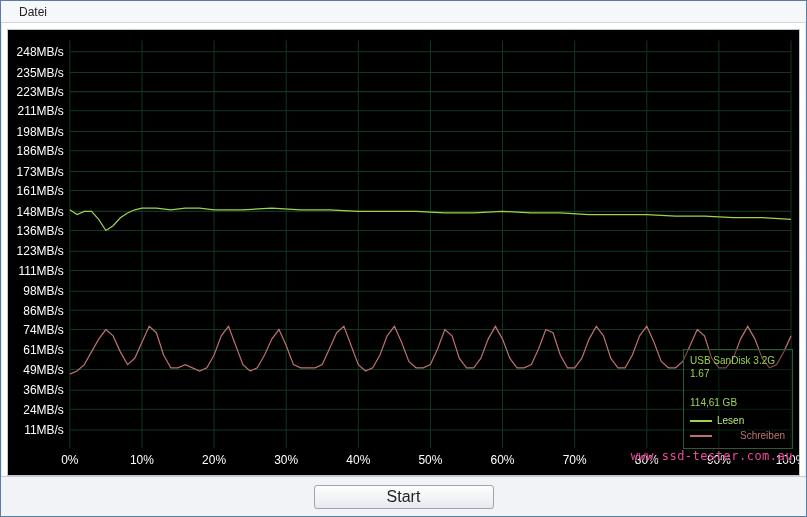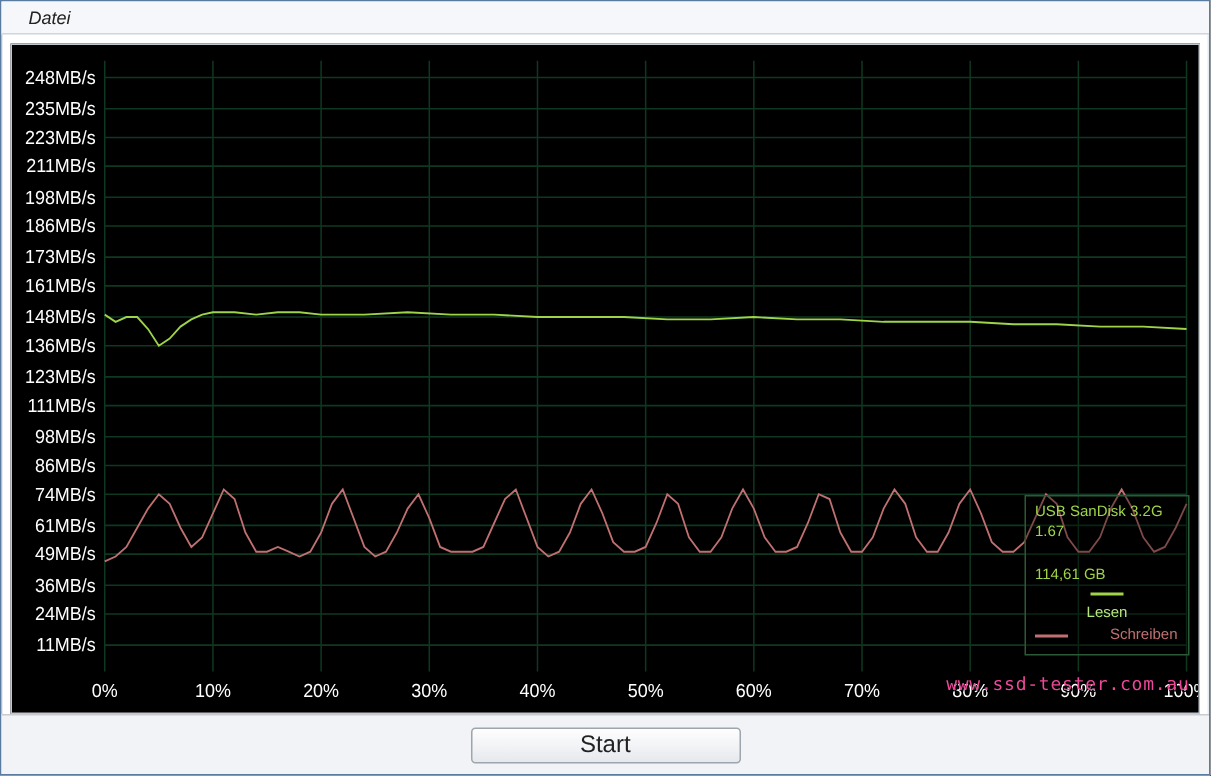--- a/index.html
+++ b/index.html
@@ -38,35 +38,35 @@
     width:28px; height:18px; border:1px solid #8fa8c2; border-radius:3px;
     background:linear-gradient(#fdfdfe,#e4eef8);
     display:flex; align-items:center; justify-content:center;
     color:#3a5a7a; font-size:10px;
   }
   .win-btn svg { width:10px; height:10px; }
   .menubar {
     height:22px; padding:0 10px; display:flex; align-items:center;
     background:#f5f7fa; border-bottom:1px solid #d0d6dd;
   }
-  .menu-item { padding:2px 8px; font-size:12px; color:#222;font-style:italic; }
+  .menu-item { padding:2px 8px; font-size:12px; color:#222; }
   .chart-wrap {
     flex:1; margin:6px 6px 0 6px; border:1px solid #bfc7cf;
     background:#000; position:relative; overflow:hidden;
   }
   #chart-svg { width:100%; height:100%; display:block; }
   .y-tick-label, .x-tick-label {
     font: 12px "Segoe UI", Tahoma, sans-serif;
     fill:#fff;
   }
   .grid-line { stroke:#0f3820; stroke-width:1; }
   .series-read  { stroke:#9fd44a; stroke-width:1.2; fill:none; }
   .series-write { stroke:#c07070; stroke-width:1.2; fill:none; }
   .legend-box {
-    position:absolute; right:6px; bottom:38px;
+    position:absolute; right:6px; bottom:26px;
     border:1px solid #2d5a36; padding:4px 6px 6px 6px;
     font-size:10px; color:#9fd44a; line-height:1.3;
     background:rgba(0,0,0,0.35);
     min-width:110px;
   }
   .legend-row { display:flex; align-items:center; gap:5px; margin-top:2px; }
   .legend-swatch { width:22px; border-top:2px solid currentColor; }
   .legend-label { color:#b7e680; }
   .legend-write { color:#c07070;gap:28px; }
   .watermark {
@@ -163,21 +163,21 @@
         <text class="x-tick-label" x="712.7" y="413" text-anchor="middle">90%</text>
         <line class="grid-line" x1="785" x2="785" y1="10" y2="397"></line>
         <text class="x-tick-label" x="785" y="413" text-anchor="middle">100%</text>
         <path d="M62 170.8705882352941 L69.23 175.42352941176472 L76.46000000000001 172.38823529411764 L83.69 172.38823529411764 L90.92 179.9764705882353 L98.15 190.6 L105.38 186.04705882352943 L112.61000000000001 178.45882352941177 L119.84 173.9058823529412 L127.07 170.8705882352941 L134.3 169.35294117647058 L148.76 169.35294117647058 L163.22000000000003 170.8705882352941 L177.68 169.35294117647058 L192.14 169.35294117647058 L206.6 170.8705882352941 L235.51999999999998 170.8705882352941 L264.44000000000005 169.35294117647058 L293.36 170.8705882352941 L322.28 170.8705882352941 L351.2 172.38823529411764 L380.12 172.38823529411764 L409.03999999999996 172.38823529411764 L437.96000000000004 173.9058823529412 L466.88000000000005 173.9058823529412 L495.8 172.38823529411764 L524.72 173.9058823529412 L553.6400000000001 173.9058823529412 L582.56 175.42352941176472 L611.48 175.42352941176472 L640.4 175.42352941176472 L669.3199999999999 176.94117647058823 L698.24 176.94117647058823 L727.1600000000001 178.45882352941177 L756.0799999999999 178.45882352941177 L785 179.9764705882353 " class="series-read"></path>
         <path d="M62 327.18823529411765 L69.23 324.15294117647056 L76.46000000000001 318.08235294117645 L83.69 305.94117647058823 L90.92 293.8 L98.15 284.6941176470588 L105.38 290.7647058823529 L112.61000000000001 305.94117647058823 L119.84 318.08235294117645 L127.07 312.01176470588234 L134.3 296.83529411764704 L141.53 281.65882352941173 L148.76 287.7294117647059 L155.99 308.9764705882353 L163.22000000000003 321.11764705882354 L170.45 321.11764705882354 L177.68 318.08235294117645 L184.91000000000003 321.11764705882354 L192.14 324.15294117647056 L199.37 321.11764705882354 L206.6 308.9764705882353 L213.82999999999998 290.7647058823529 L221.06 281.65882352941173 L228.29000000000002 299.8705882352941 L235.51999999999998 318.08235294117645 L242.75 324.15294117647056 L249.98000000000002 321.11764705882354 L257.21000000000004 308.9764705882353 L264.44000000000005 293.8 L271.66999999999996 284.6941176470588 L278.9 299.8705882352941 L286.13 318.08235294117645 L293.36 321.11764705882354 L300.59000000000003 321.11764705882354 L307.82000000000005 321.11764705882354 L315.04999999999995 318.08235294117645 L322.28 302.90588235294115 L329.51 287.7294117647059 L336.74 281.65882352941173 L343.97 299.8705882352941 L351.2 318.08235294117645 L358.43 324.15294117647056 L365.65999999999997 321.11764705882354 L372.89 308.9764705882353 L380.12 290.7647058823529 L387.35 281.65882352941173 L394.58000000000004 296.83529411764704 L401.81 315.0470588235294 L409.03999999999996 321.11764705882354 L416.27 321.11764705882354 L423.5 318.08235294117645 L430.73 302.90588235294115 L437.96000000000004 284.6941176470588 L445.19 290.7647058823529 L452.42 312.01176470588234 L459.65000000000003 321.11764705882354 L466.88000000000005 321.11764705882354 L474.10999999999996 312.01176470588234 L481.34 293.8 L488.57 281.65882352941173 L495.8 293.8 L503.03 312.01176470588234 L510.26 321.11764705882354 L517.49 321.11764705882354 L524.72 318.08235294117645 L531.95 302.90588235294115 L539.1800000000001 284.6941176470588 L546.4100000000001 287.7294117647059 L553.6400000000001 308.9764705882353 L560.8699999999999 321.11764705882354 L568.0999999999999 321.11764705882354 L575.3299999999999 312.01176470588234 L582.56 293.8 L589.79 281.65882352941173 L597.02 290.7647058823529 L604.25 312.01176470588234 L611.48 321.11764705882354 L618.71 321.11764705882354 L625.94 308.9764705882353 L633.1700000000001 290.7647058823529 L640.4 281.65882352941173 L647.63 296.83529411764704 L654.86 315.0470588235294 L662.0899999999999 321.11764705882354 L669.3199999999999 321.11764705882354 L676.55 315.0470588235294 L683.78 299.8705882352941 L691.01 284.6941176470588 L698.24 290.7647058823529 L705.47 312.01176470588234 L712.7 321.11764705882354 L719.9300000000001 321.11764705882354 L727.1600000000001 312.01176470588234 L734.39 293.8 L741.62 281.65882352941173 L748.85 293.8 L756.0799999999999 312.01176470588234 L763.31 321.11764705882354 L770.54 318.08235294117645 L777.77 305.94117647058823 L785 290.7647058823529 " class="series-write"></path>
       </svg>
     <div class="legend-box">
       <div>USB  SanDisk 3.2G</div>
       <div>1.67</div>
       <div style="margin-top:16px;">114,61 GB</div>
-      <div class="legend-row" style="margin-top:5px;flex-direction:column;">
+      <div class="legend-row" style="margin-top:5px;">
         <span class="legend-swatch" style="color:#9fd44a"></span>
         <span class="legend-label">Lesen</span>
       </div>
       <div class="legend-row legend-write">
         <span class="legend-swatch" style="color:#c07070"></span>
         <span class="legend-label legend-write">Schreiben</span>
       </div>
     </div>
     <div class="watermark">www.ssd-tester.com.au</div>
   </div>

